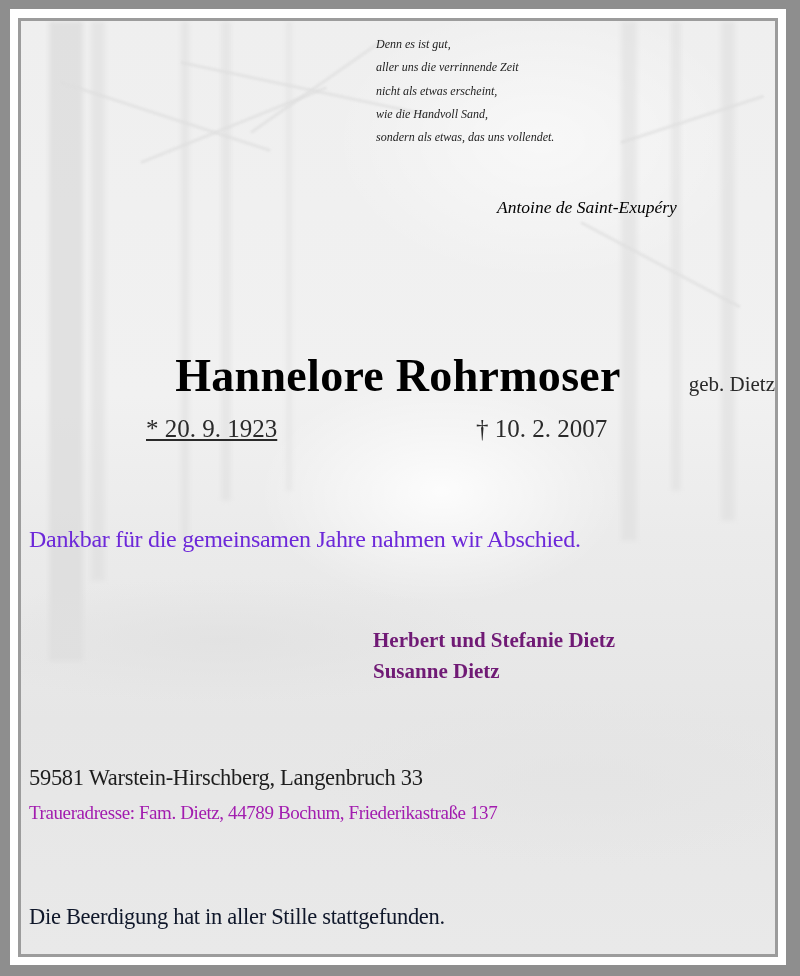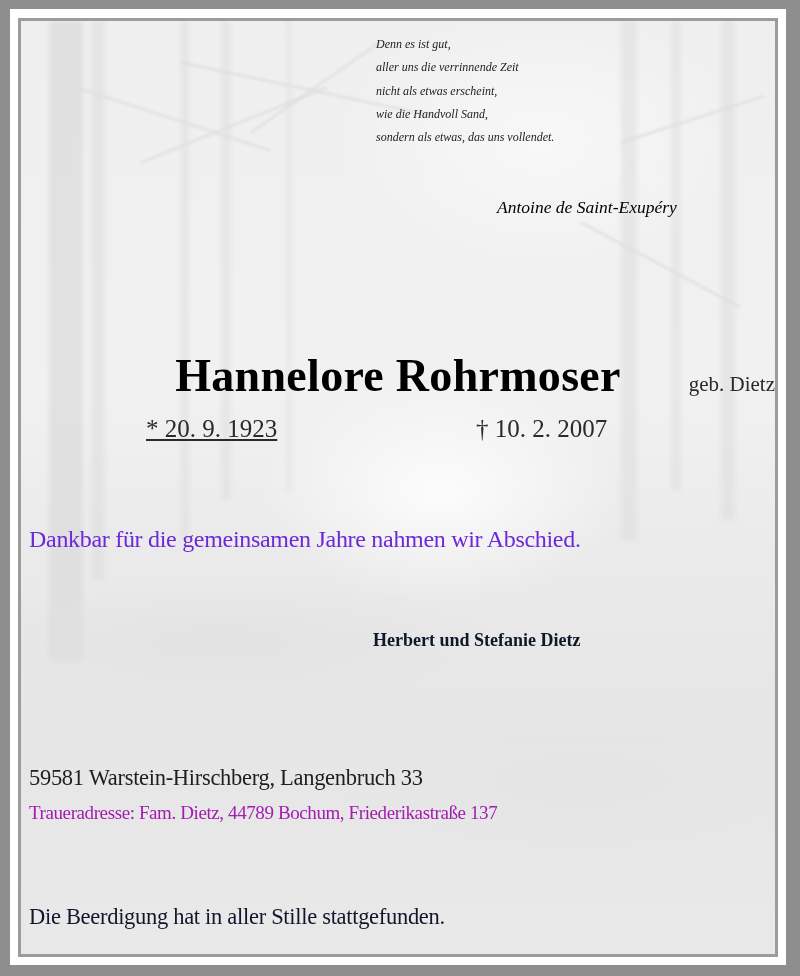--- a/index.html
+++ b/index.html
@@ -147,23 +147,23 @@
       font-size: 24px;
       color: #6d28d9;
       white-space: nowrap;
       letter-spacing: -0.3px;
     }
     .signers {
       position: absolute;
       left: 352px;
       top: 604px;
       font-weight: bold;
-      font-size: 18px;
+      font-size: 21px;
       line-height: 31px;
-      color: #0f172a;
+      color: #701a75;
     }
     .signer {
       display: block;
       white-space: nowrap;
     }
     .address {
       position: absolute;
       left: 8px;
       top: 744px;
       font-size: 22.5px;
@@ -229,20 +229,21 @@
         <div class="name">Hannelore Rohrmoser</div>
         <div class="maiden">geb. Dietz</div>
 
         <div class="birth">* 20. 9. 1923</div>
         <div class="death">† 10. 2. 2007</div>
 
         <div class="thanks">Dankbar für die gemeinsamen Jahre nahmen wir Abschied.</div>
 
         <div class="signers">
           <span class="signer">Herbert und Stefanie Dietz</span>
+          <span class="signer">Susanne Dietz</span>
         </div>
 
         <div class="address">59581 Warstein-Hirschberg, Langenbruch 33</div>
         <div class="mourning">Traueradresse: Fam. Dietz, 44789 Bochum, Friederikastraße 137</div>
 
         <div class="burial">Die Beerdigung hat in aller Stille stattgefunden.</div>
 
       </div>
     </div>
   </div>

